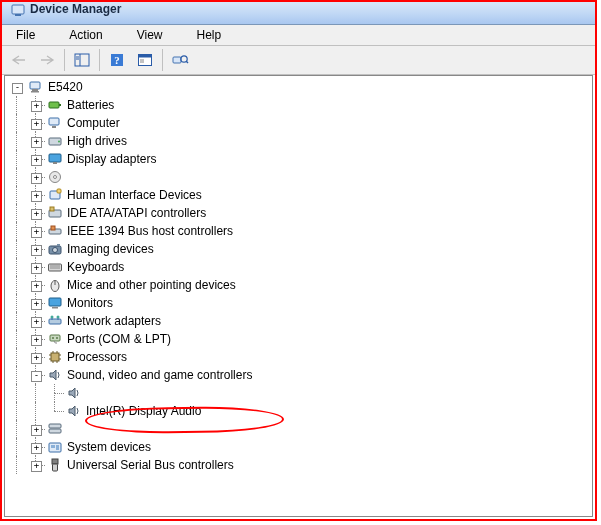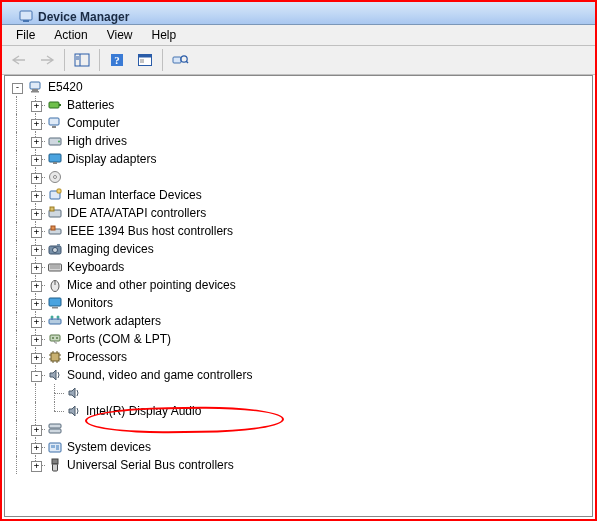--- a/index.html
+++ b/index.html
@@ -1,20 +1,20 @@
 <!DOCTYPE html>
 <html><head>
 <meta charset="utf-8">
 <style>
 html,body{margin:0;padding:0;font-family:"Segoe UI",Tahoma,sans-serif;font-size:12px;color:#000;background:#fff}
 .outer{border:2px solid red;width:597px;height:521px;box-sizing:border-box;overflow:hidden;position:relative}
-.titlebar{height:22px;background:linear-gradient(to bottom,#d8e6f8 0%,#c2d9f5 50%,#a9c7f0 100%);border-bottom:1px solid #7b97b8;display:flex;align-items:flex-end;padding-left:16px}
+.titlebar{height:22px;background:linear-gradient(to bottom,#d8e6f8 0%,#c2d9f5 50%,#a9c7f0 100%);border-bottom:1px solid #7b97b8;display:flex;align-items:flex-start;padding-left:8px}
 .titlebar .appicon{width:16px;height:16px;display:flex;align-items:center;justify-content:center;margin-right:4px}
 .titlebar .title{font-size:12px;font-weight:bold;color:#1a2b44}
-.menubar{height:20px;background:#f0f0f0;border-bottom:1px solid #c0c0c0;display:flex;align-items:center;padding-left:6px;gap:3px}
+.menubar{height:20px;background:#f0f0f0;border-bottom:1px solid #c0c0c0;display:flex;align-items:center;padding-left:6px;gap:18px}
 .menubar .mitem{padding:1px 8px;cursor:default}
 .toolbar{height:28px;background:#f0f0f0;border-bottom:1px solid #c0c0c0;display:flex;align-items:center;padding:0 4px;gap:2px}
 .toolbar .tbtn{width:24px;height:22px;border:1px solid transparent;display:flex;align-items:center;justify-content:center;cursor:default}
 .toolbar .tbtn.disabled{opacity:.5}
 .toolbar .sep{width:1px;height:22px;background:#c0c0c0;margin:0 2px}
 .treewrap{position:absolute;left:2px;right:2px;top:73px;bottom:2px;border:1px solid #888;overflow:auto;background:#fff}
 .tree{padding:2px 2px 2px 2px;white-space:nowrap}
 .row{display:flex;align-items:center;height:18px;line-height:18px}
 .indent{display:inline-block;width:19px;height:18px;position:relative;flex:0 0 19px}
 .line-v{position:absolute;left:9px;top:0;bottom:0;border-left:1px dotted #888}

